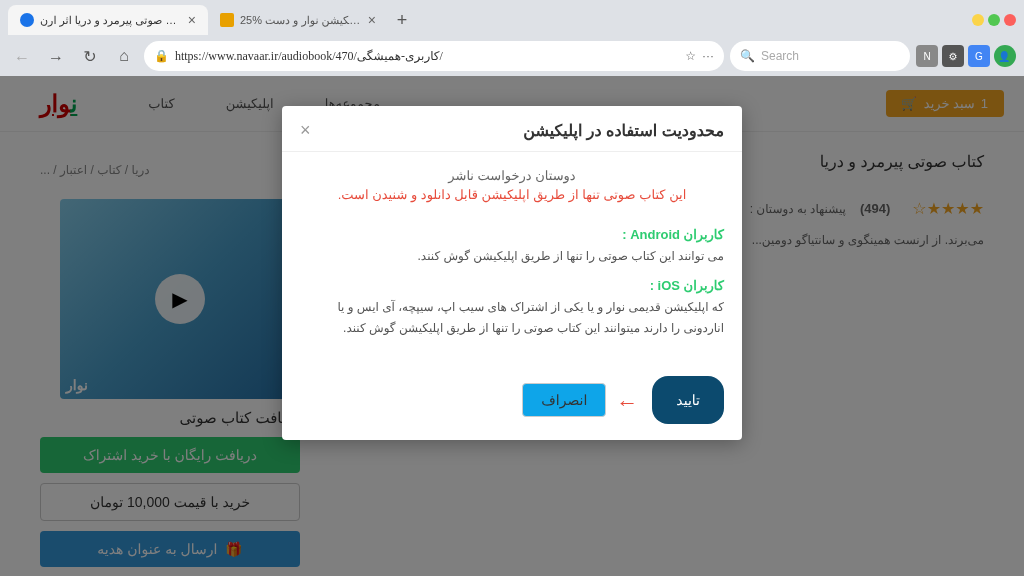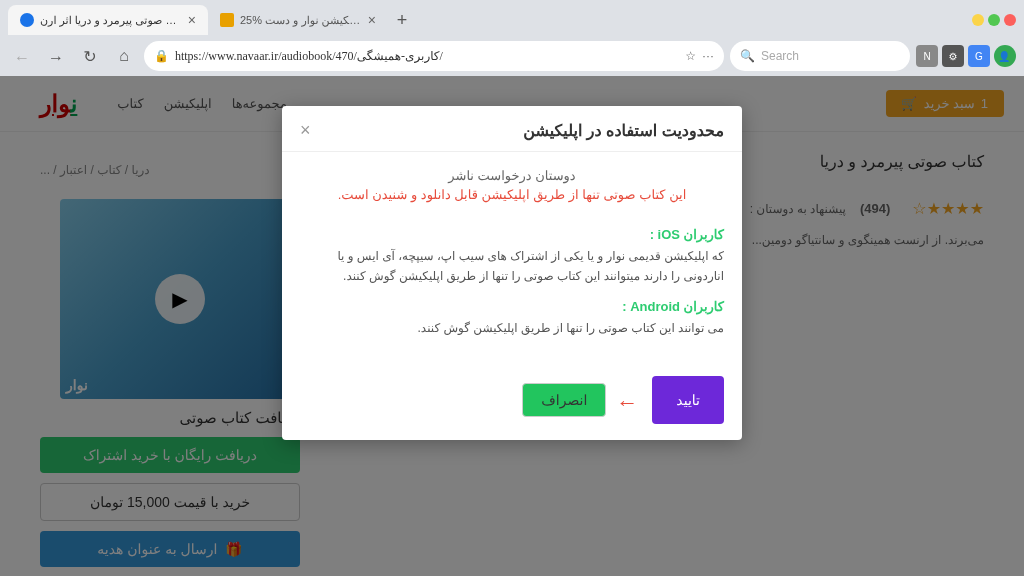--- a/index.html
+++ b/index.html
@@ -33,21 +33,21 @@
     .ext-icon { width: 22px; height: 22px; border-radius: 4px; background: #888; display: flex; align-items: center; justify-content: center; font-size: 10px; color: white; }
 
     
     .page-content { background: white; position: relative; height: calc(576px - 76px); overflow: hidden; }
 
     
     .site-nav { background: white; border-bottom: 1px solid #eee; height: 56px; display: flex; align-items: center; padding: 0 20px; direction: rtl; }
     .logo { font-size: 24px; font-weight: bold; color: #00a651; margin-left: 20px; }
     .logo span { color: #cc0000; text-decoration: underline; }
     .nav-links { display: flex; gap: 20px; font-size: 13px; color: #555; }
-    .nav-link { cursor: pointer; }
+    .nav-link { cursor: pointer; margin-left: 31px; }
     .cart-btn { margin-right: auto; background: #f5a623; color: white; border: none; border-radius: 4px; padding: 6px 16px; font-size: 13px; cursor: pointer; display: flex; align-items: center; gap: 6px; }
 
     
     .book-section { background: white; padding: 20px 40px; direction: rtl; }
     .page-title-text { font-size: 16px; color: #333; margin-bottom: 16px; }
     .content-area { display: flex; gap: 30px; }
     .left-side { flex: 1; }
     .right-side { width: 260px; }
     .book-cover { width: 240px; height: 200px; background: linear-gradient(135deg, #87ceeb 0%, #4a9eca 50%, #2671a8 100%); border-radius: 4px; position: relative; overflow: hidden; }
     .book-cover-overlay { position: absolute; inset: 0; display: flex; align-items: center; justify-content: center; }
@@ -68,22 +68,22 @@
     .modal-header { padding: 14px 18px 10px; display: flex; align-items: center; justify-content: space-between; border-bottom: 1px solid #eee; }
     .modal-title { font-size: 16px; font-weight: bold; color: #333; }
     .modal-close { font-size: 18px; color: #999; cursor: pointer; background: none; border: none; }
     .modal-body { padding: 16px 18px; }
     .modal-subtitle { font-size: 13px; color: #666; margin-bottom: 4px; text-align: center; }
     .modal-highlight { color: #e74c3c; font-size: 13px; margin-bottom: 25px; text-align: center; }
     .modal-section { margin-bottom: 12px; }
     .modal-section-title { font-size: 13px; color: #2ecc71; font-weight: bold; margin-bottom: 4px; }
     .modal-section-text { font-size: 12px; color: #555; line-height: 1.7; }
     .modal-footer { padding: 10px 18px 16px; display: flex; align-items: center; gap: 10px; justify-content: flex-start; }
-    .btn-confirm { background: #6d28d9; color: white; border: none; border-radius: 4px; padding: 16px 24px; font-size: 14px; cursor: pointer; }
-    .btn-cancel-modal { background: #22c55e; color: #333; border: 1px solid #ccc; border-radius: 4px; padding: 8px 18px; font-size: 14px; cursor: pointer; }
+    .btn-confirm { background: #0c4a6e; color: white; border: none; border-radius: 16px; padding: 16px 24px; font-size: 14px; cursor: pointer; }
+    .btn-cancel-modal { background: #0ea5e9; color: #333; border: 1px solid #ccc; border-radius: 4px; padding: 8px 18px; font-size: 14px; cursor: pointer; }
     .arrow-icon { color: #e74c3c; font-size: 22px; margin-right: 4px; }
   </style>
 </head>
 <body>
 
 <div class="browser-chrome">
   <div class="tab-bar" style="direction: ltr;">
     <div class="tab">
       <div class="tab-favicon" style="background:#1a73e8;border-radius:50%;"></div>
       <span class="tab-label">کتاب صوتی پیرمرد و دریا اثر ارن...</span>
@@ -176,21 +176,21 @@
       <div class="right-side">
         <div class="book-cover">
           <div class="book-cover-overlay">
             <div class="play-btn-circle">▶</div>
           </div>
           <div class="navaar-logo-small">نوار</div>
         </div>
         <div class="receive-section">
           <div class="receive-title">دریافت کتاب صوتی</div>
           <button class="btn-green">دریافت رایگان با خرید اشتراک</button>
-          <button class="btn-outline">خرید با قیمت 15,000 تومان</button>
+          <button class="btn-outline">خرید با قیمت 10,000 تومان</button>
           <button class="btn-gift">
             <span>🎁</span>
             <span>ارسال به عنوان هدیه</span>
           </button>
           
         </div>
       </div>
     </div>
 
   </div>
@@ -198,26 +198,26 @@
   <div class="modal-overlay">
     <div class="modal">
       <div class="modal-header">
         <div class="modal-title">محدودیت استفاده در اپلیکیشن</div>
         <button class="modal-close">×</button>
       </div>
       <div class="modal-body">
         <div class="modal-subtitle">دوستان درخواست ناشر</div>
         <div class="modal-highlight">این کتاب صوتی تنها از طریق اپلیکیشن قابل دانلود و شنیدن است.</div>
         <div class="modal-section">
+          <div class="modal-section-title">کاربران Android :</div>
+          <div class="modal-section-text">می توانند این کتاب صوتی را تنها از طریق اپلیکیشن گوش کنند.</div>
+        </div>
+        <div class="modal-section">
           <div class="modal-section-title">کاربران iOS :</div>
           <div class="modal-section-text">که اپلیکیشن قدیمی نوار و یا یکی از اشتراک های سیب اپ، سیپچه، آی ایس و یا اناردونی را دارند میتوانند این کتاب صوتی را تنها از طریق اپلیکیشن گوش کنند.</div>
-        </div>
-        <div class="modal-section">
-          <div class="modal-section-title">کاربران Android :</div>
-          <div class="modal-section-text">می توانند این کتاب صوتی را تنها از طریق اپلیکیشن گوش کنند.</div>
         </div>
       </div>
       <div class="modal-footer">
         <button class="btn-confirm">تایید</button>
         <span class="arrow-icon">←</span>
         <button class="btn-cancel-modal">انصراف</button>
       </div>
     </div>
   </div>
 </div>

